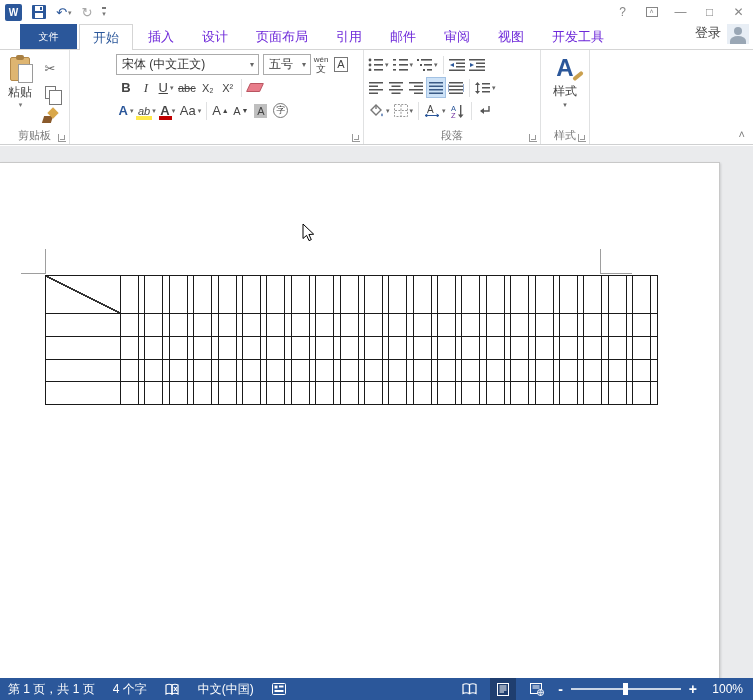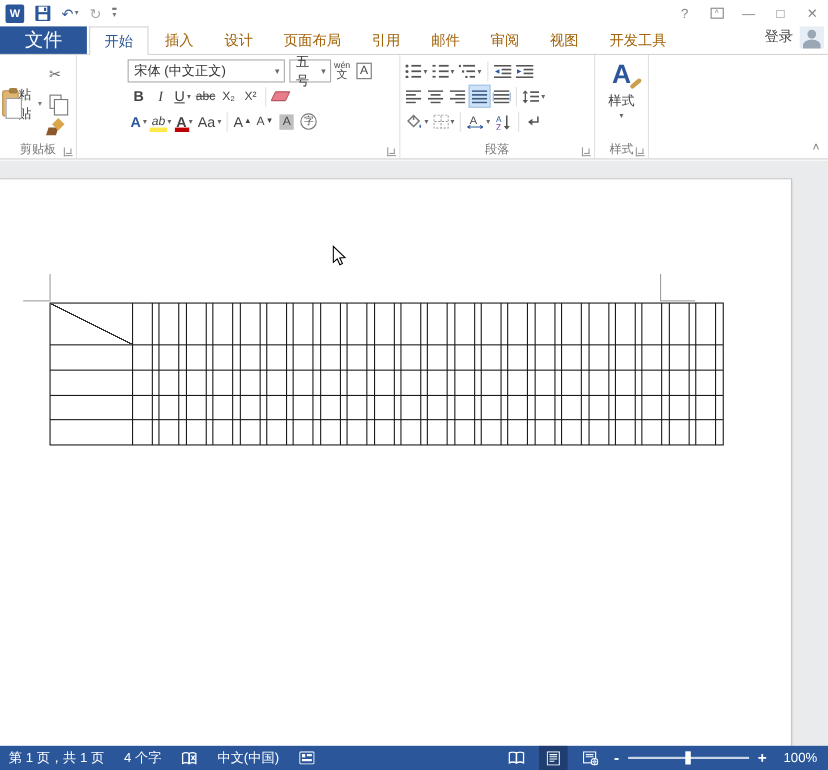--- a/index.html
+++ b/index.html
@@ -19,23 +19,23 @@
   .qat-custom { display:inline-block; border-top:2px solid #777; color:#777; font-size:7px; line-height:8px; padding-top:1px; }
   .title-center { position:absolute; left:0; right:0; text-align:center; color:#9a9a9a; font-size:12.5px; pointer-events:none; }
   .wincontrols { margin-left:auto; display:flex; align-items:center; height:100%; }
   .winbtn { width:29px; height:100%; display:flex; align-items:center; justify-content:center;
             color:#868686; font-size:12px; }
   .ribbonopt-box { width:12px; height:10px; border:1px solid #868686; display:flex; align-items:flex-start; justify-content:center; font-size:7px; line-height:7px; color:#868686; }
 
   
   .tabrow { position:absolute; top:24px; left:0; right:0; height:26px; background:#fff;
             border-bottom:1px solid #d5d5d5; display:flex; align-items:stretch; }
-  .filetab { width:79px; background:#2b579a; color:#fff; display:flex; align-items:center;
-             justify-content:center; font-size:17px; }
-  .tab { padding:0 13px; display:flex; align-items:center; font-size:13px; color:#a16207; margin-left:2px; }
+  .filetab { width:57px; background:#2b579a; color:#fff; display:flex; align-items:center;
+             justify-content:center; font-size:10px;margin-left:20px; }
+  .tab { padding:0 13px; display:flex; align-items:center; font-size:13px; color:#6d28d9; margin-left:2px; }
   .tab.active { color:#2b579a; background:#fff; border:1px solid #d5d5d5; border-bottom:none;
                 margin-bottom:-1px; }
   .signin { margin-left:auto; display:flex; align-items:flex-start; gap:6px; padding-right:4px; }
   .signin-label { font-size:13px; color:#444; }
   .avatar { width:22px; height:20px; background:#e8eef5; position:relative; overflow:hidden; }
   .avatar::before { content:""; position:absolute; left:7px; top:3px; width:8px; height:8px; border-radius:50%; background:#9aa7b5; }
   .avatar::after { content:""; position:absolute; left:3px; top:12px; width:16px; height:10px; border-radius:50% 50% 0 0; background:#9aa7b5; }
 
   
   .ribbon { position:absolute; top:50px; left:0; right:0; height:95px; background:#fff;
@@ -48,21 +48,21 @@
   .rbtn { display:flex; align-items:center; justify-content:center; min-width:20px; height:21px;
           padding:0 2px; color:#444; font-size:13px; }
   .rbtn .c { font-size:7px; color:#666; margin-left:2px; }
   .vdiv { width:1px; height:18px; background:#e0e1e2; margin:0 3px; }
   .combo { height:21px; border:1px solid #ababab; background:#fff; display:flex; align-items:center;
            font-size:12px; color:#333; padding-left:5px; }
   .combo .c { margin-left:auto; padding:0 4px; font-size:8px; color:#666; }
 
   
   .g-clip { width:70px; display:flex; }
-  .pastebtn { width:36px; display:flex; flex-direction:row; align-items:center; padding-top:4px; }
+  .pastebtn { width:36px; display:flex; flex-direction:column; align-items:center; padding-top:4px; }
   .clipicon { width:20px; height:24px; background:#deb571; border:1px solid #b4894a; border-radius:2px; position:relative; }
   .clipicon::before { content:""; position:absolute; left:5px; top:-3px; width:8px; height:5px; background:#a87f42; border-radius:2px; }
   .clipicon::after { content:""; position:absolute; right:-4px; top:6px; width:13px; height:17px; background:#fff; border:1px solid #9a9a9a; }
   .pastebtn .lbl { font-size:12px; margin-top:3px; }
   .clipcol { display:flex; flex-direction:column; justify-content:flex-start; gap:2px; padding-top:4px; }
   .smbtn { width:24px; height:22px; display:flex; align-items:center; justify-content:center; font-size:13px; color:#666; }
   .copyicon { position:relative; width:11px; height:13px; border:1px solid #777; background:#fff; }
   .copyicon::before { content:""; position:absolute; left:3px; top:3px; width:11px; height:13px; border:1px solid #777; background:#fff; }
   .brushicon { width:14px; height:14px; position:relative; }
   .brushicon::before { content:""; position:absolute; left:0; bottom:0; width:9px; height:7px; background:#8a5a2b; transform:skewX(-18deg); }
@@ -203,21 +203,21 @@
       <span class="grouplabel">剪贴板</span>
       <span class="launcher"></span>
     </div>
 
     <div class="group g-font">
       <div class="rowline">
         <div class="combo" style="width:143px">
           <span>宋体 (中文正文)</span>
           <span class="c">▾</span>
         </div>
-        <div class="combo" style="width:38px;margin-left:4px">
+        <div class="combo" style="width:48px;margin-left:4px">
           <span>五号</span>
           <span class="c">▾</span>
         </div>
         <span class="rbtn">
           <span class="phonetic">
             <span>wén</span>
             <span class="b">文</span>
           </span>
         </span>
         <span class="rbtn">

